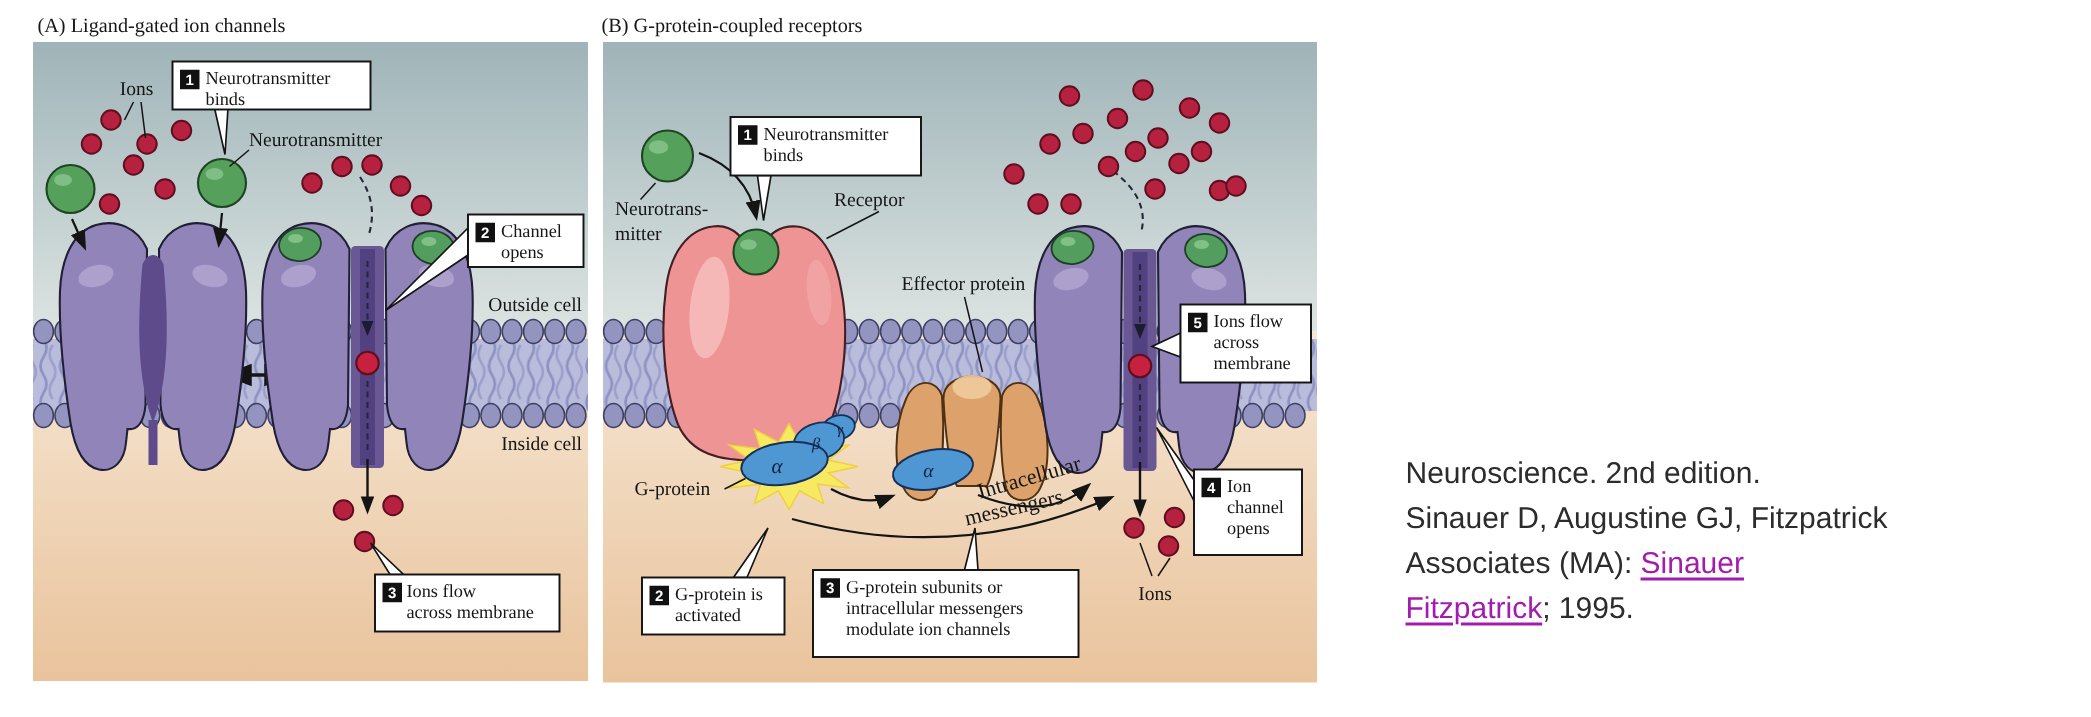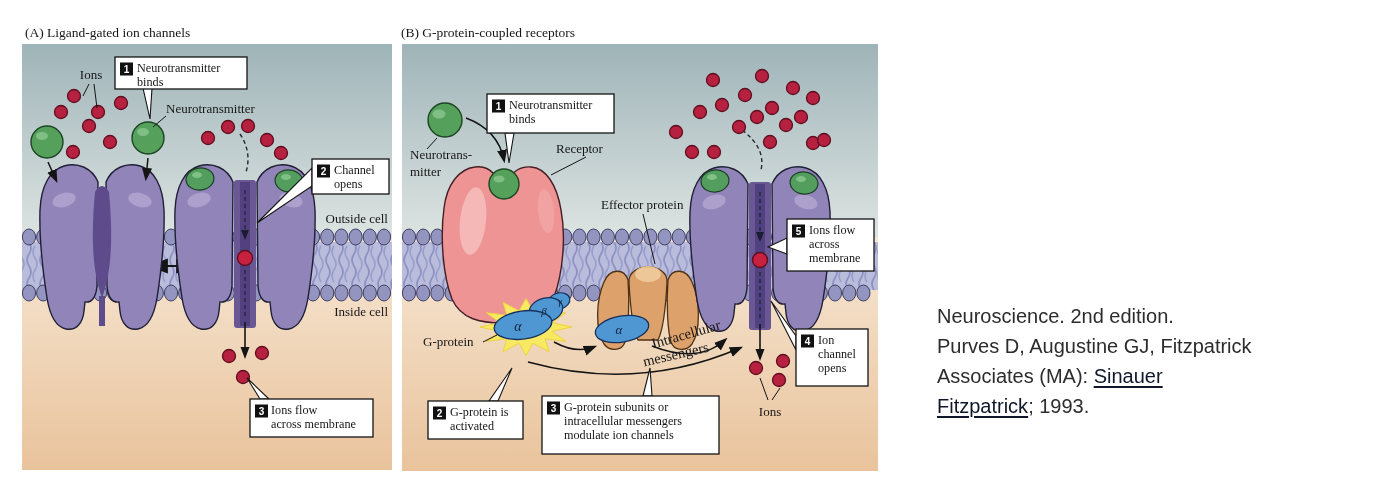--- a/index.html
+++ b/index.html
@@ -1,32 +1,32 @@
 <!DOCTYPE html>
 <html><head>
 <meta charset="utf-8">
 <style>
   html,body{margin:0;padding:0;background:#ffffff;}
   body{width:1394px;height:478px;position:relative;font-family:"Liberation Sans",sans-serif;overflow:hidden;}
-  .figure-wrap{position:absolute;left:0;top:16px;width:890px;height:416px;}
+  .figure-wrap{position:absolute;left:0;top:0;width:890px;height:416px;}
   svg{display:block;}
   svg text{font-family:"Liberation Serif","DejaVu Serif",serif;fill:#161616;}
   .fig-title{font-size:13.5px;}
   .lbl{font-size:13px;}
   .boxtxt{font-size:12.2px;}
   .badge-num{font-family:"Liberation Sans",sans-serif;font-size:10px;font-weight:bold;fill:#ffffff;text-anchor:middle;}
   .greek{font-style:italic;fill:#14243e;}
   .rot-lbl{font-size:14.5px;}
   .callout-box{fill:#ffffff;stroke:#141414;stroke-width:1.3px;}
   .wedge{fill:#ffffff;stroke:#141414;stroke-width:1.1px;}
   .ptr{stroke:#141414;stroke-width:1px;fill:none;}
   .arrow{stroke:#141414;stroke-width:1.5px;fill:none;}
   .dashed{stroke:#26263a;stroke-width:1.4px;fill:none;stroke-dasharray:4 3;}
   .citation{position:absolute;left:937px;top:301px;width:452px;font-size:20px;line-height:30px;color:#2c2c2c;}
-  .citation .link{color:#0f172a;text-decoration:underline;text-underline-offset:3px;cursor:pointer;}
+  .citation .link{color:#a21caf;text-decoration:underline;text-underline-offset:3px;cursor:pointer;}
 </style>
 </head>
 <body>
 
 <div class="figure-wrap">
 <svg width="890" height="478" viewBox="0 0 890 478">
   <defs>
     <linearGradient id="skyG" x1="0" y1="0" x2="0" y2="1">
       <stop offset="0" stop-color="#9fb4b8"></stop>
           <stop offset="1" stop-color="#dde4e2"></stop>
@@ -429,16 +429,16 @@
       <text class="boxtxt" x="809" y="218">Ions flow</text>
       <text class="boxtxt" x="809" y="232">across</text>
       <text class="boxtxt" x="809" y="246">membrane</text>
     </g>
   </g>
 </svg>
 </div>
 
 <div class="citation">
   <div>Neuroscience. 2nd edition.</div>
-  <div>Purves D, Augustine GJ, Fitzpatrick</div>
+  <div>Sinauer D, Augustine GJ, Fitzpatrick</div>
   <div><span>Associates (MA): </span><a class="link">Sinauer</a></div>
-  <div><a class="link">Fitzpatrick</a><span>; 1993.</span></div>
+  <div><a class="link">Fitzpatrick</a><span>; 1995.</span></div>
 </div>
 
 </body></html>

